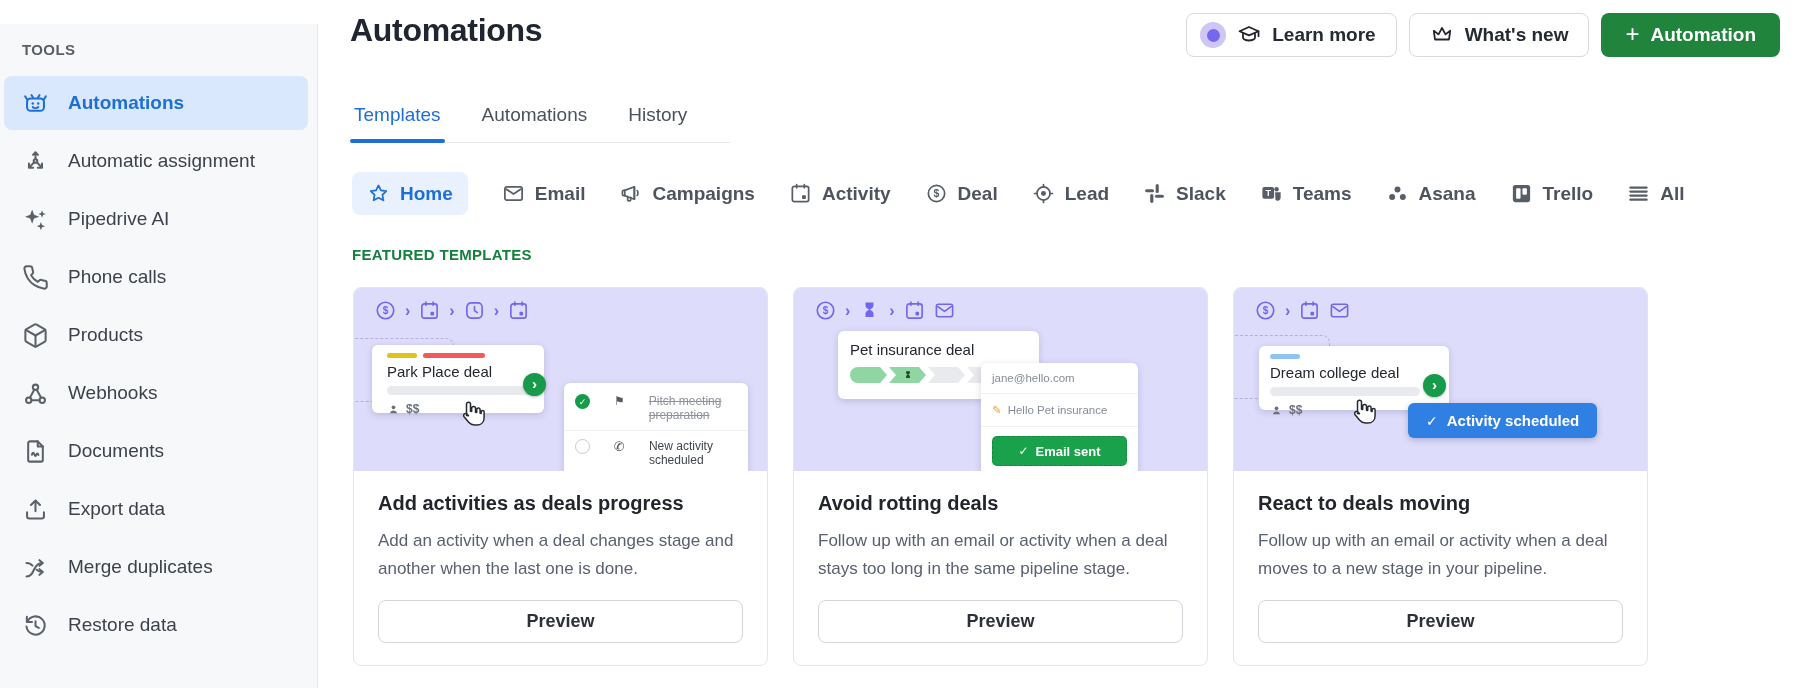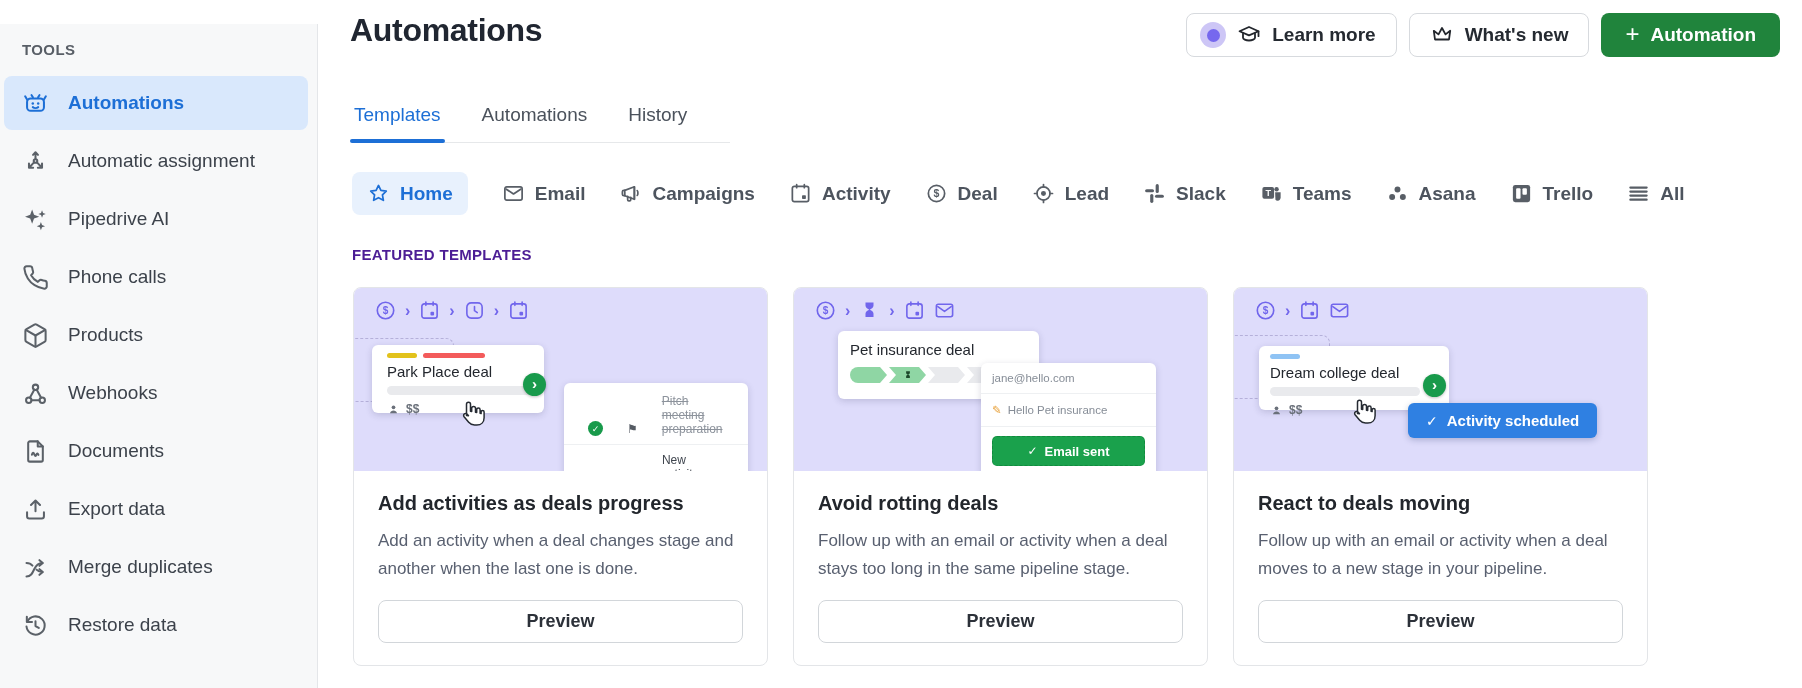--- a/index.html
+++ b/index.html
@@ -52,21 +52,21 @@
   .filters{ position:absolute; left:352px; top:172px; display:flex;
     align-items:center; gap:34px; height:43px; }
   .chip{ display:flex; align-items:center; gap:10px; font-size:19px;
     font-weight:700; color:#4d545e; cursor:pointer; white-space:nowrap; }
   .chip svg{ width:23px; height:23px; color:#585e66; }
   .chip.active{ background:var(--chip-bg); color:var(--blue); height:43px;
     padding:0 15px; border-radius:8px; }
   .chip.active svg{ color:var(--blue); }
 
   .featured-label{ position:absolute; left:352px; top:246px; font-size:15px;
-    font-weight:700; color:#4c1d95; letter-spacing:.3px; }
+    font-weight:700; color:#15803d; letter-spacing:.3px; }
 
   
   .cards{ position:absolute; left:353px; top:287px; display:flex; gap:25px; }
   .card{ width:415px; border:1px solid var(--border); border-radius:8px;
     background:#fff; overflow:hidden; }
   .card-img{ height:183px; background:var(--purple-bg); position:relative;
     overflow:hidden; }
   .card-body{ padding:21px 24px 22px; }
   .card-title{ font-size:20px; font-weight:700; color:#22262c; margin-bottom:12px; }
   .card-desc{ font-size:17px; color:var(--gray-txt); line-height:1.62;
@@ -95,42 +95,42 @@
   .mini-meta{ display:flex; align-items:center; gap:6px; font-size:12px;
     font-weight:700; color:#6a707a; }
   .mini-meta svg{ width:13px; height:13px; }
   .go-chip{ position:absolute; width:23px; height:23px; border-radius:50%;
     background:#189a4b; color:#fff; display:flex; align-items:center;
     justify-content:center; box-shadow:0 1px 3px rgba(0,0,0,.25); }
   .go-chip::before{ content:"›"; font-size:15px; font-weight:800; margin-top:-2px; }
   .hand{ position:absolute; width:32px; height:32px; }
 
   .mini-list{ padding:3px 0; font-size:12px; }
-  .ml-row{ display:flex; align-items:flex-end; gap:24px; padding:8px 24px; }
+  .ml-row{ display:flex; align-items:flex-start; gap:24px; padding:8px 11px; }
   .ml-row + .ml-row{ border-top:1px solid #eef0f2; }
   .chk{ width:15px; height:15px; border-radius:50%; background:#189a4b; color:#fff;
     display:flex; align-items:center; justify-content:center; flex:none; }
   .chk::before{ content:"✓"; font-size:9px; font-weight:700; }
   .circ{ width:15px; height:15px; border-radius:50%; border:1.5px solid #c6cad0;
     flex:none; }
   .flag-ic::before{ content:"⚑"; color:#555b63; font-size:12px; }
   .phone-ic::before{ content:"✆"; color:#555b63; font-size:13px; }
   .strike{ color:#8d939c; text-decoration:line-through; }
   .ml-txt{ color:#3f454e; }
 
   .chevrons{ display:flex; gap:2px; }
   .chev{ width:37px; height:16px; background:#e9eaed; display:flex;
     align-items:center; justify-content:center;
     clip-path:polygon(0 0,calc(100% - 7px) 0,100% 50%,calc(100% - 7px) 100%,0 100%,7px 50%); }
   .chev:first-child{ border-radius:8px 0 0 8px;
     clip-path:polygon(0 0,calc(100% - 7px) 0,100% 50%,calc(100% - 7px) 100%,0 100%); }
   .chev.g{ background:#8fd6a4; }
   .chev svg{ width:10px; height:12px; }
 
-  .email-pop{ font-size:11.5px; width:175px; }
+  .email-pop{ font-size:11.5px; width:157px; }
   .ep-row{ padding:9px 11px; color:#868d97; border-bottom:1px solid #eef0f2; }
   .ep-row .pencil::before{ content:"✎"; color:#e8a23d; margin-right:6px; }
   .email-sent{ margin:9px 11px 11px; height:30px; background:var(--email-green);
     border:1.5px dashed #128a3e; color:#fff; font-weight:700; font-size:13px;
     border-radius:5px; display:flex; align-items:center; justify-content:center;
     gap:7px; }
   .email-sent::before{ content:"✓"; font-size:12px; }
   .status-btn{ position:absolute; height:35px; padding:0 18px;
     background:var(--status-blue); border-radius:6px; color:#fff; font-weight:700;
     font-size:15px; display:flex; gap:9px; align-items:center;

